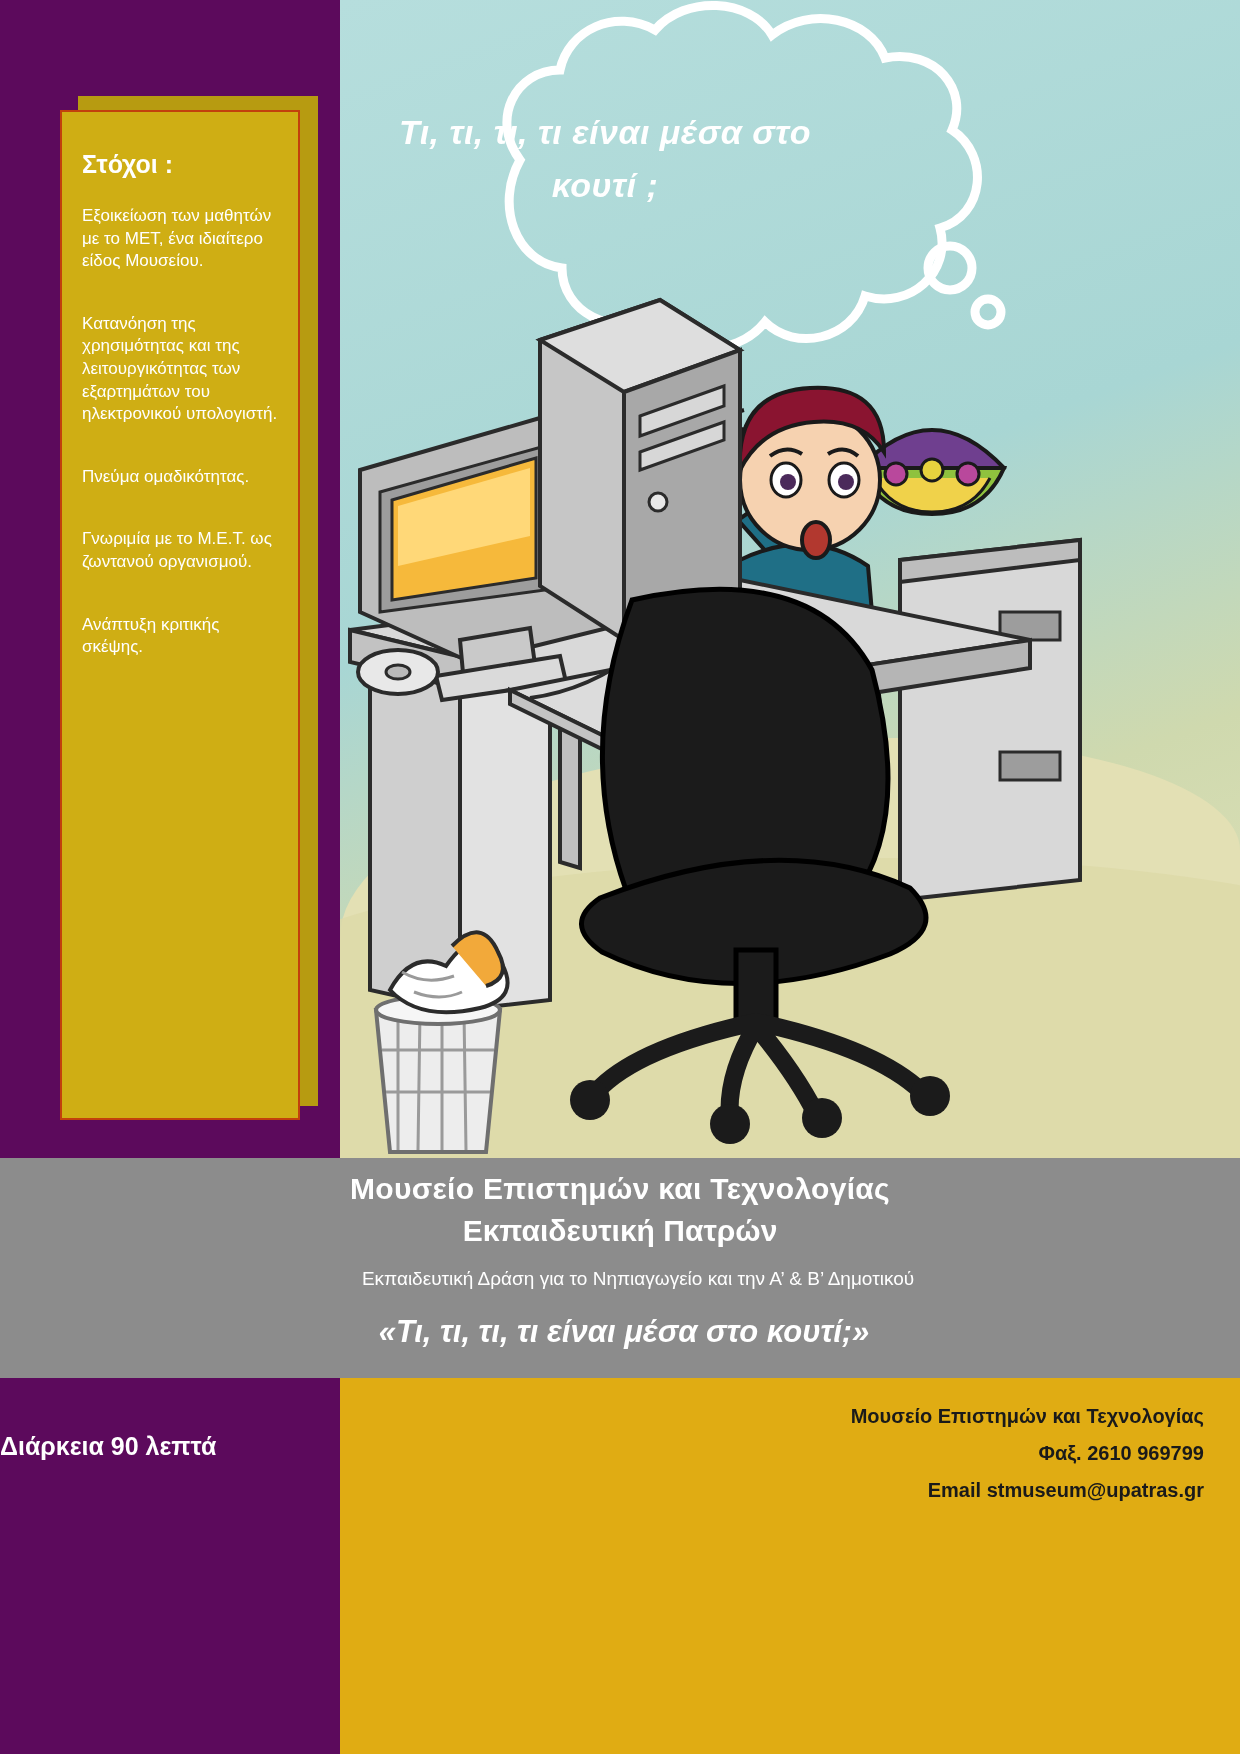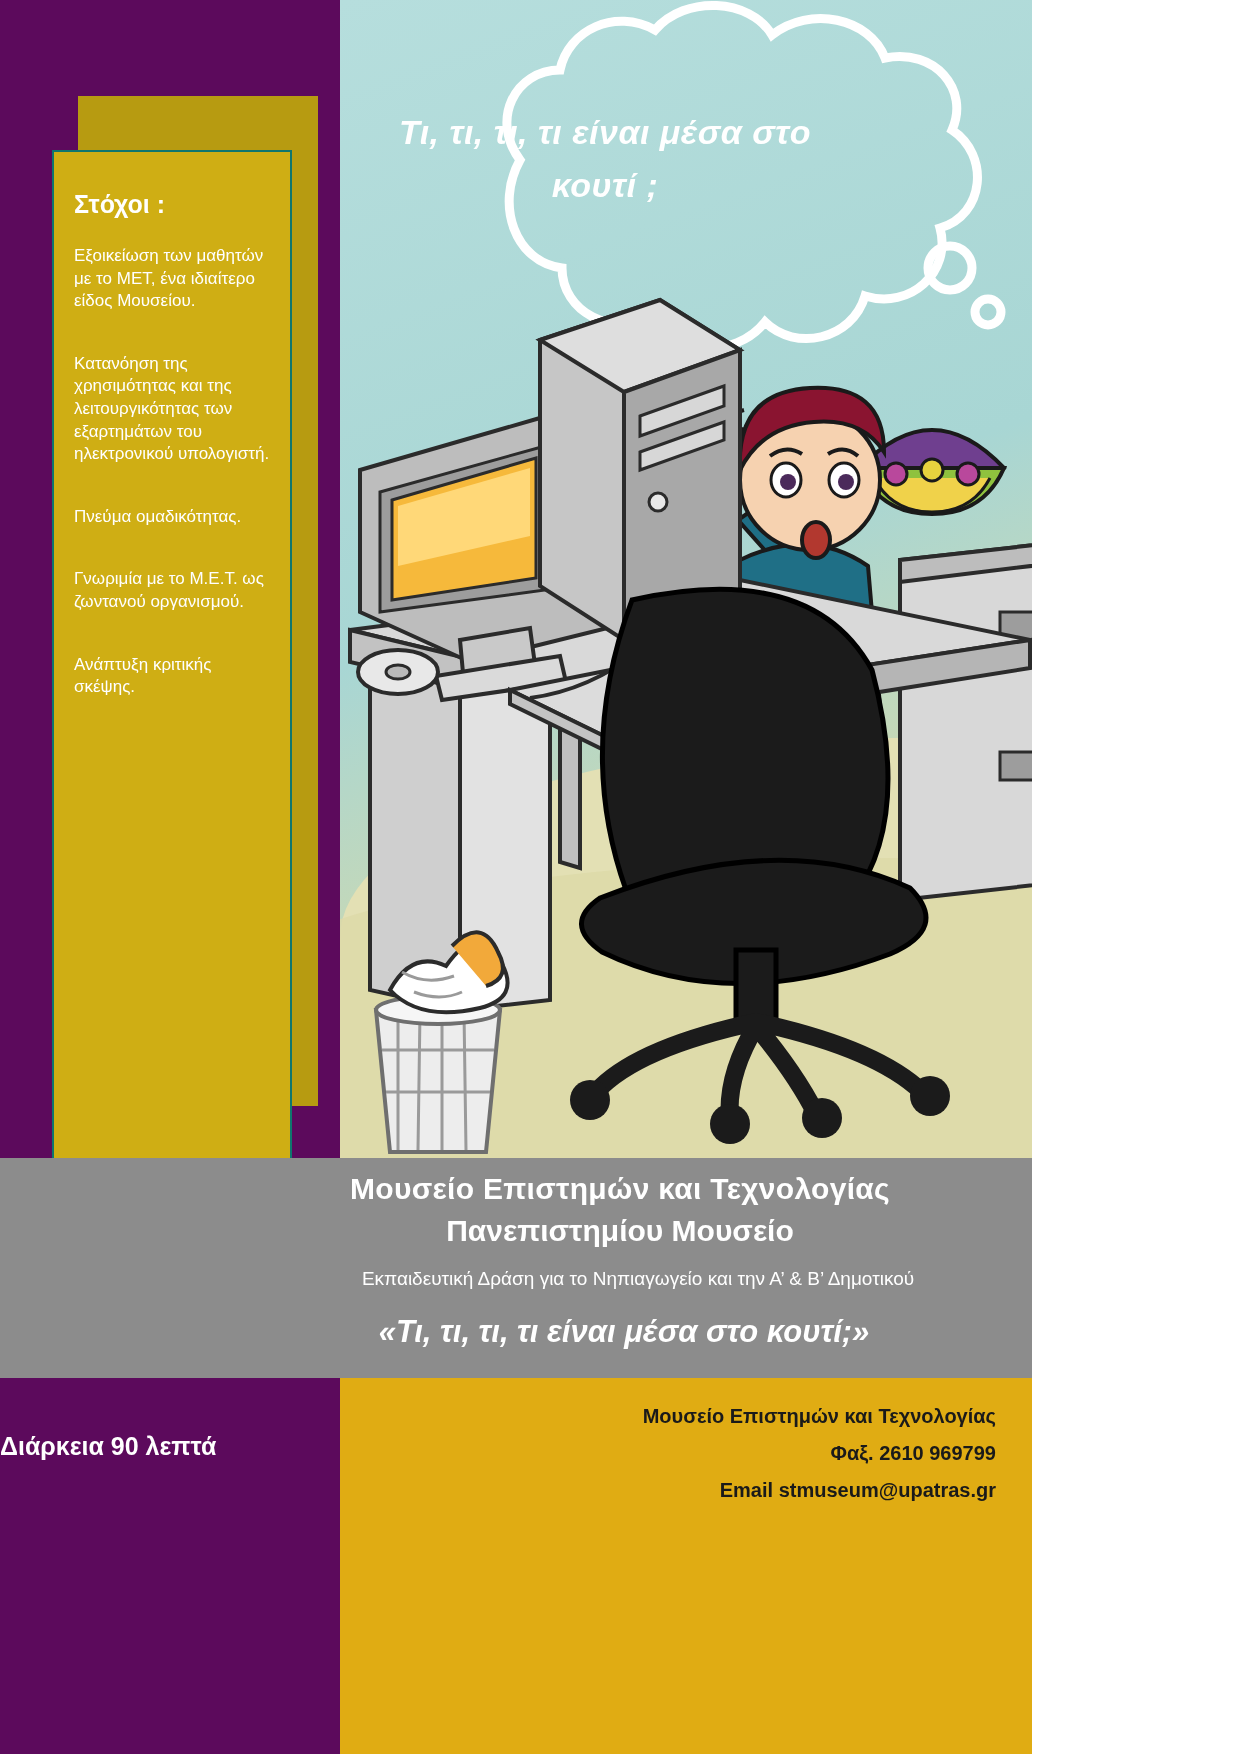--- a/index.html
+++ b/index.html
@@ -5,25 +5,24 @@
   html, body {
     margin: 0;
     padding: 0;
     background: #ffffff;
   }
   body {
     font-family: "Liberation Sans", sans-serif;
   }
   #poster {
     position: relative;
-    width: 984px;
+    width: 1240px;
     height: 1754px;
     overflow: hidden;
     background: #3b82f6;
-    padding-left: 48px;
   }
   
   .purple-left {
     position: absolute;
     left: 0; top: 0;
     width: 340px; height: 1158px;
     background: #5c0a5c;
   }
   .scene {
     position: absolute;
@@ -50,28 +49,27 @@
 
   
   .goals-shadow {
     position: absolute;
     left: 78px; top: 96px;
     width: 240px; height: 1010px;
     background: #b79b11;
   }
   .goals-box {
     position: absolute;
-    left: 52px; top: 110px;
+    left: 60px; top: 110px;
     width: 240px; height: 1010px;
     background: #cfae14;
-    border: 2px solid #0f766e;
+    border: 2px solid #c2410c;
     box-sizing: border-box;
     padding: 38px 20px 10px 20px;
     color: #ffffff;
-    margin-top: 40px;
   }
   .goals-title {
     font-weight: bold;
     font-size: 25px;
     margin-bottom: 26px;
   }
   .goal-item {
     font-size: 17px;
     line-height: 1.33;
     margin-bottom: 40px;
@@ -304,21 +302,21 @@
     <div class="goals-title">Στόχοι :</div>
     <div class="goal-item">Εξοικείωση των μαθητών με το ΜΕΤ, ένα ιδιαίτερο είδος Μουσείου.</div>
     <div class="goal-item">Κατανόηση  της χρησιμότητας και της λειτουργικότητας των εξαρτημάτων του ηλεκτρονικού υπολογιστή.</div>
     <div class="goal-item">Πνεύμα ομαδικότητας.</div>
     <div class="goal-item">Γνωριμία με το Μ.Ε.Τ. ως ζωντανού οργανισμού.</div>
     <div class="goal-item">Ανάπτυξη κριτικής σκέψης.</div>
   </div>
 
   <div class="grey-band">
     <div class="gb-line1">Μουσείο Επιστημών και Τεχνολογίας</div>
-    <div class="gb-line2">Πανεπιστημίου Μουσείο</div>
+    <div class="gb-line2">Εκπαιδευτική Πατρών</div>
     <div class="gb-sub">Εκπαιδευτική Δράση για το Νηπιαγωγείο και την Α’ &amp; Β’ Δημοτικού</div>
     <div class="gb-quote">«Τι, τι, τι, τι είναι μέσα στο κουτί;»</div>
   </div>
 
   <div class="bottom-purple"></div>
   <div class="duration">Διάρκεια  90 λεπτά</div>
 
   <div class="bottom-yellow"></div>
   <div class="contact">
     <div>Μουσείο Επιστημών και Τεχνολογίας</div>

